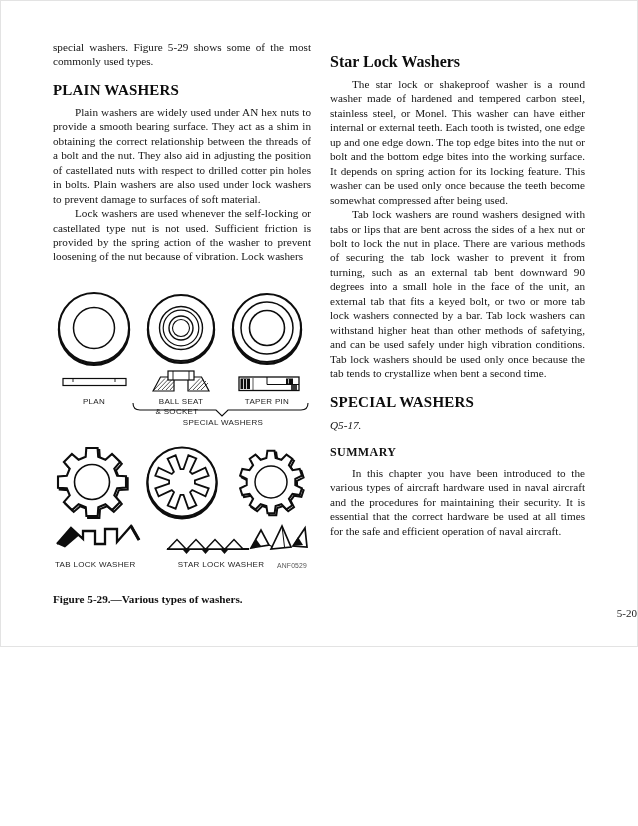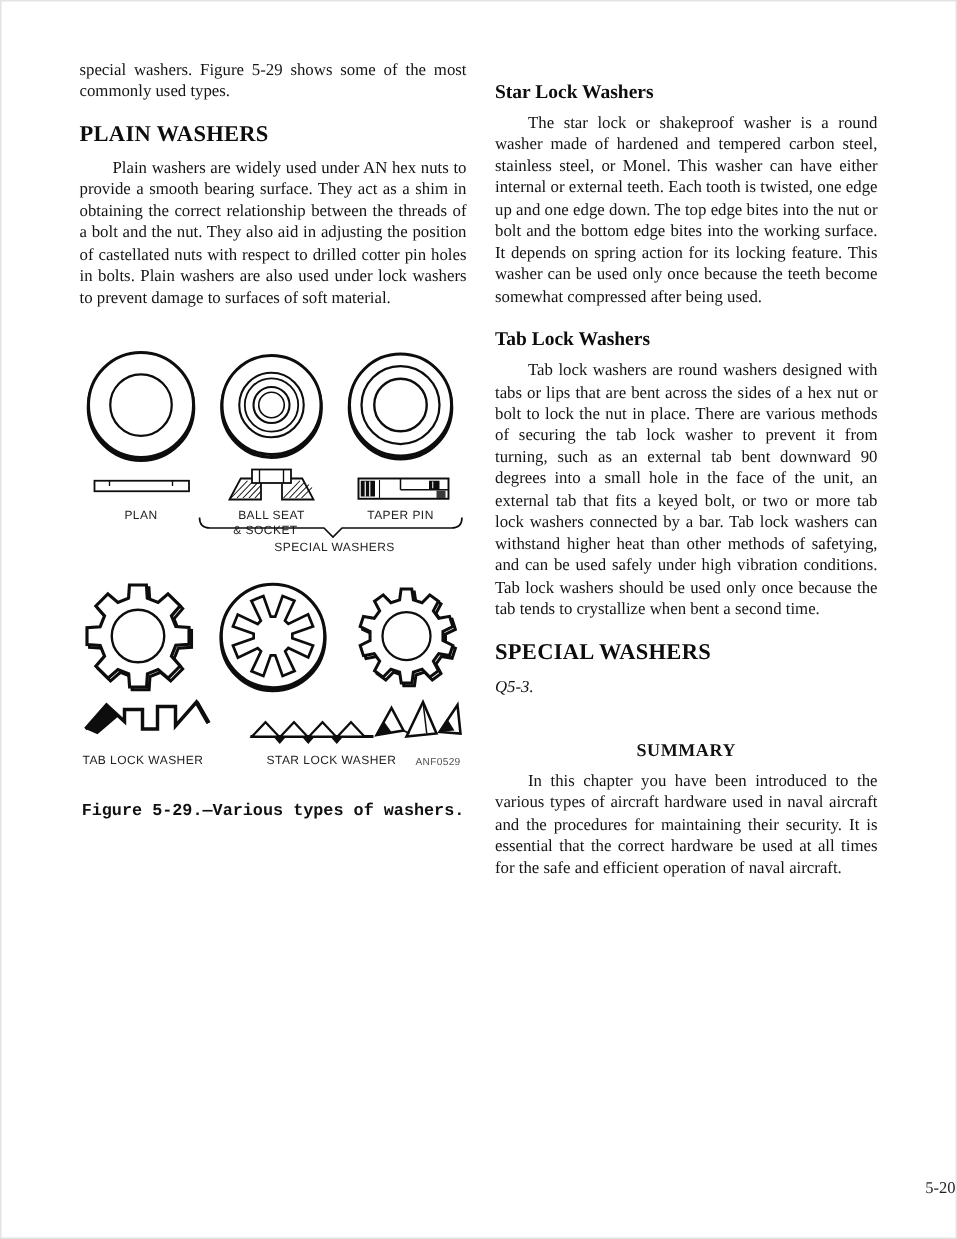--- a/index.html
+++ b/index.html
@@ -1,18 +1,18 @@
 <!DOCTYPE html>
 <html><head>
 <meta charset="utf-8">
 <style>
   html,body{margin:0;padding:0;background:#fff;}
   .page{
     position:relative;
-    width:638px;height:826px;
+    width:638px;height:647px;
     background:#fff;
     box-sizing:border-box;
     border:1px solid #e3e3e3;
     padding:39px 52px 0 52px;
     font-family:"Liberation Serif", serif;
     color:#111;
     overflow:hidden;
   }
   .columns{display:flex;gap:19px;}
   .col{width:258px;box-sizing:border-box;}
@@ -24,28 +24,28 @@
     color:#141414;
   }
   p.indent{text-indent:22px;}
   h2.head-caps{
     font-size:15px;
     margin:13px 0 6px 0;
     letter-spacing:0.2px;
     color:#0d0d0d;
   }
   h3.head-mixed{
-    font-size:13px;
+    font-size:16px;
     margin:13px 0 6px 0;
     color:#0d0d0d;
   }
   h2.centered{
-    text-align:center;
+    text-align:left;
     font-size:12px;
-    margin:28px 0 6px 0;
+    margin:13px 0 6px 0;
     letter-spacing:0.4px;
   }
   .question{
     display:flex;
     margin-top:7px;
     font-style:italic;
     font-size:11.2px;
     line-height:14.4px;
   }
   .q-label{flex:0 0 46px;}
@@ -53,25 +53,24 @@
   figure.washer-figure{margin:26px 0 0 0;}
   .fig-svg{display:block;}
   .fig-svg text{
     font-family:"Liberation Sans", sans-serif;
     font-size:8px;
     fill:#222;
     letter-spacing:0.3px;
   }
   .fig-svg text.small-id{font-size:6.8px;fill:#555;letter-spacing:0.2px;}
   figcaption.fig-caption{
-    text-align:center;
     font-weight:bold;
     font-size:11.2px;
     margin-top:11px;
-    font-family:Liberation Mono, monospace;
+    font-family:Liberation Serif, serif;
   }
   .page-number{
     position:absolute;
     bottom:27px;left:0;right:0;
     text-align:right;
     font-size:11px;
     color:#222;
   }
   .ink{stroke:#0d0d0d;fill:none;}
   .ink-fill{stroke:#0d0d0d;fill:#ffffff;}
@@ -80,20 +79,21 @@
 </head>
 <body>
 
 <div class="page">
   <div class="columns">
 
     <div class="col">
       <p class="body">special washers. Figure 5-29 shows some of the most commonly used types.</p>
       <h2 class="head-caps">PLAIN WASHERS</h2>
       <p class="body indent">Plain washers are widely used under AN hex nuts to provide a smooth bearing surface. They act as a shim in obtaining the correct relationship between the threads of a bolt and the nut. They also aid in adjusting the position of castellated nuts with respect to drilled cotter pin holes in bolts. Plain washers are also used under lock washers to prevent damage to surfaces of soft material.</p>
+      <p class="body indent">Lock washers are used whenever the self-locking or castellated type nut is not used. Sufficient friction is provided by the spring action of the washer to prevent loosening of the nut because of vibration. Lock washers</p>
 
       <figure class="washer-figure">
         <svg class="fig-svg" width="258" height="292" viewBox="0 0 258 292">
 
           <g>
             <circle class="shadow" cx="41" cy="39.8" r="35" stroke-width="2.4"></circle>
             <circle class="ink-fill" cx="41" cy="38" r="35" stroke-width="2"></circle>
             <circle class="ink" cx="41" cy="38" r="20.5" stroke-width="1.5"></circle>
             <rect class="ink-fill" x="10" y="88.5" width="63" height="7" stroke-width="1.2"></rect>
             <line class="ink" x1="20" y1="88.5" x2="20" y2="92" stroke-width="0.9"></line>
@@ -199,25 +199,24 @@
           <text x="168" y="277" text-anchor="middle">STAR LOCK WASHER</text>
           <text x="239" y="278" text-anchor="middle" class="small-id">ANF0529</text>
         </svg>
         <figcaption class="fig-caption">Figure 5-29.—Various types of washers.</figcaption>
       </figure>
     </div>
 
     <div class="col">
       <h3 class="head-mixed">Star Lock Washers</h3>
       <p class="body indent">The star lock or shakeproof washer is a round washer made of hardened and tempered carbon steel, stainless steel, or Monel. This washer can have either internal or external teeth. Each tooth is twisted, one edge up and one edge down. The top edge bites into the nut or bolt and the bottom edge bites into the working surface. It depends on spring action for its locking feature. This washer can be used only once because the teeth become somewhat compressed after being used.</p>
-      <h3 class="head-mixed">Tab Lock Washers</h3>
       <p class="body indent">Tab lock washers are round washers designed with tabs or lips that are bent across the sides of a hex nut or bolt to lock the nut in place. There are various methods of securing the tab lock washer to prevent it from turning, such as an external tab bent downward 90 degrees into a small hole in the face of the unit, an external tab that fits a keyed bolt, or two or more tab lock washers connected by a bar. Tab lock washers can withstand higher heat than other methods of safetying, and can be used safely under high vibration conditions. Tab lock washers should be used only once because the tab tends to crystallize when bent a second time.</p>
       <h2 class="head-caps">SPECIAL WASHERS</h2>
       <div class="question">
-        <span class="q-label">Q5-3.</span>
+        <span class="q-label">Q5-17.</span>
       </div>
       <h2 class="centered">SUMMARY</h2>
       <p class="body indent">In this chapter you have been introduced to the various types of aircraft hardware used in naval aircraft and the procedures for maintaining their security. It is essential that the correct hardware be used at all times for the safe and efficient operation of naval aircraft.</p>
     </div>
   </div>
 
   <div class="page-number">5-20</div>
 </div>
 
 </body></html>

